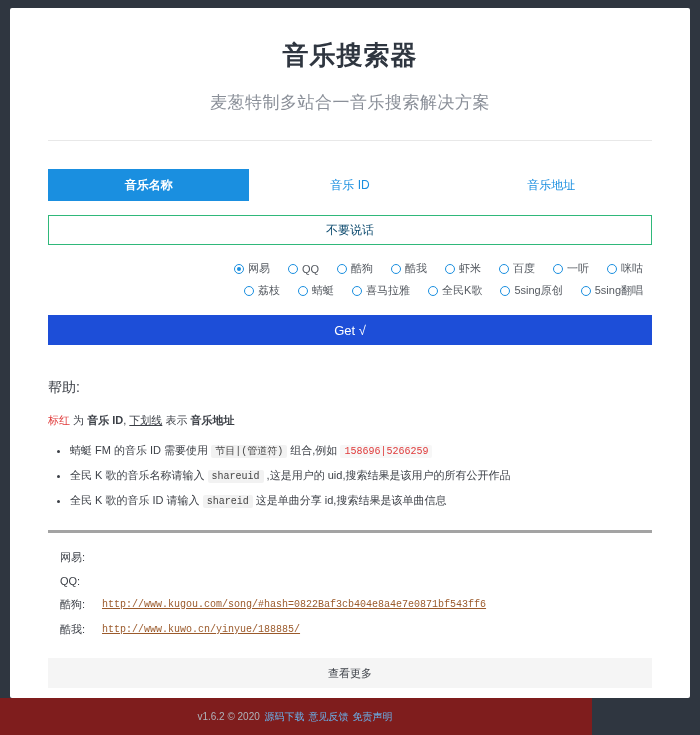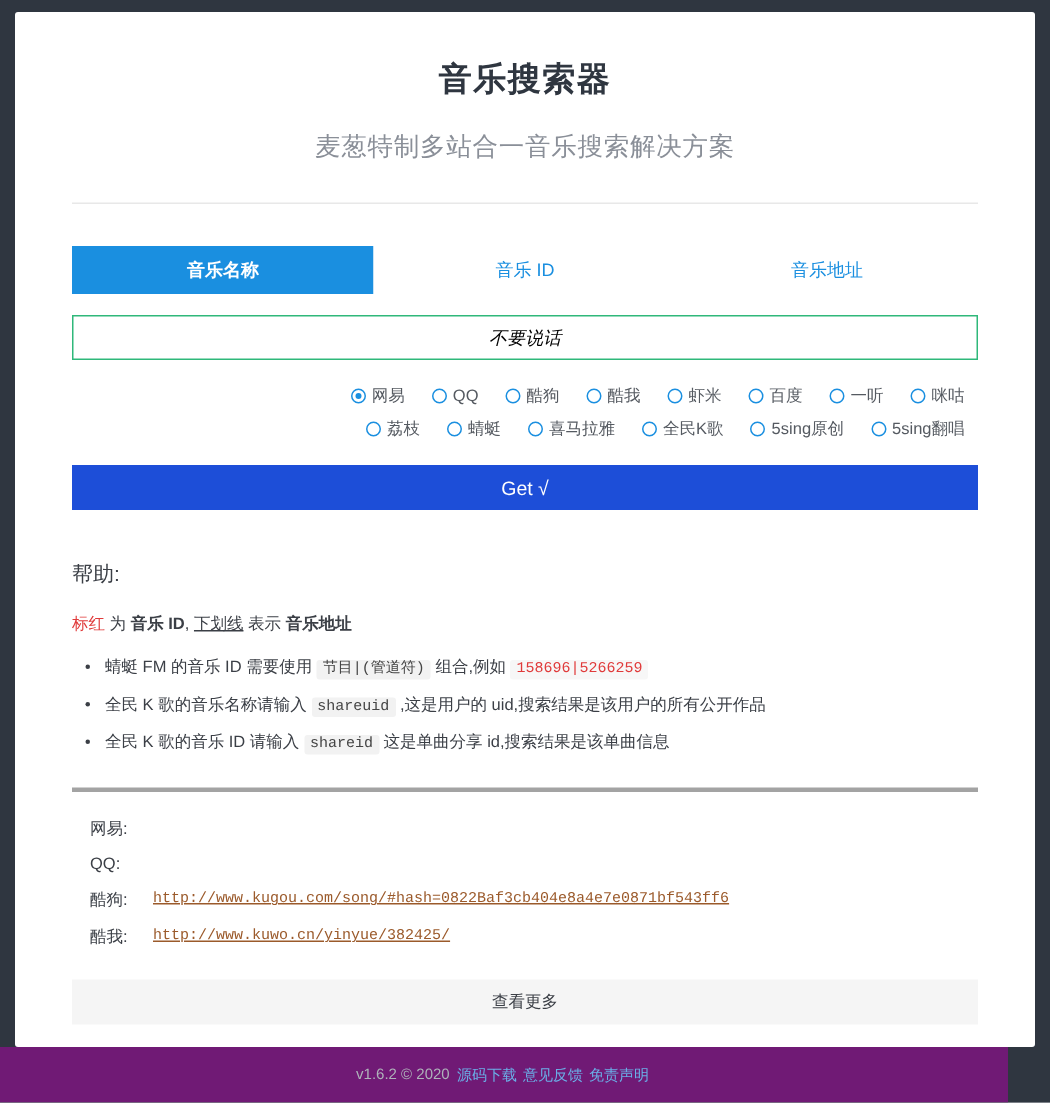--- a/index.html
+++ b/index.html
@@ -29,21 +29,21 @@
     width: 680px;
     height: 690px;
     background: #ffffff;
     border-radius: 2px;
   }
   .header {
     padding-top: 30px;
     text-align: center;
   }
   .title {
-    font-size: 22px;
+    font-size: 26px;
     font-weight: bold;
     color: #2f3640;
     letter-spacing: 1px;
     margin: 0;
   }
   .subtitle {
     margin-top: 18px;
     font-size: 17px;
     color: #8a8f98;
     letter-spacing: 0.5px;
@@ -83,24 +83,23 @@
     align-items: center;
     justify-content: center;
   }
   .search-input {
     width: 100%;
     height: 100%;
     border: none;
     outline: none;
     text-align: center;
     font-size: 12px;
-    color: #000000;
+    color: #0c4a6e;
     font-family: "Liberation Sans", sans-serif;
     background: transparent;
-    font-style: italic;
   }
   .radio-rows {
     margin-top: 16px;
   }
   .radio-row {
     display: flex;
     justify-content: flex-end;
     align-items: center;
     margin-bottom: 7px;
   }
@@ -223,23 +222,23 @@
     color: #3b3f46;
     font-size: 11px;
     text-align: center;
     line-height: 30px;
     cursor: pointer;
   }
   .footer {
     position: absolute;
     left: 0;
     bottom: 0;
-    width: 672px;
+    width: 592px;
     height: 37px;
-    background: #701a75;
+    background: #7f1d1d;
     color: #aeb3ba;
     font-size: 10px;
     display: flex;
     align-items: center;
     justify-content: center;
     text-align: right;
   }
   .footer a {
     color: #6ab0e8;
     text-decoration: none;
@@ -373,21 +372,21 @@
         </div>
         <div class="example-row">
           <span class="example-label">QQ:</span>
         </div>
         <div class="example-row">
           <span class="example-label">酷狗:</span>
           <span class="example-link">http://www.kugou.com/song/#hash=0822Baf3cb404e8a4e7e0871bf543ff6</span>
         </div>
         <div class="example-row">
           <span class="example-label">酷我:</span>
-          <span class="example-link">http://www.kuwo.cn/yinyue/382425/</span>
+          <span class="example-link">http://www.kuwo.cn/yinyue/188885/</span>
         </div>
       </div>
 
       <div class="more-bar">查看更多</div>
 
     </div>
   </div>
 
   <div class="footer">
     <span>v1.6.2 © 2020</span>&nbsp;

